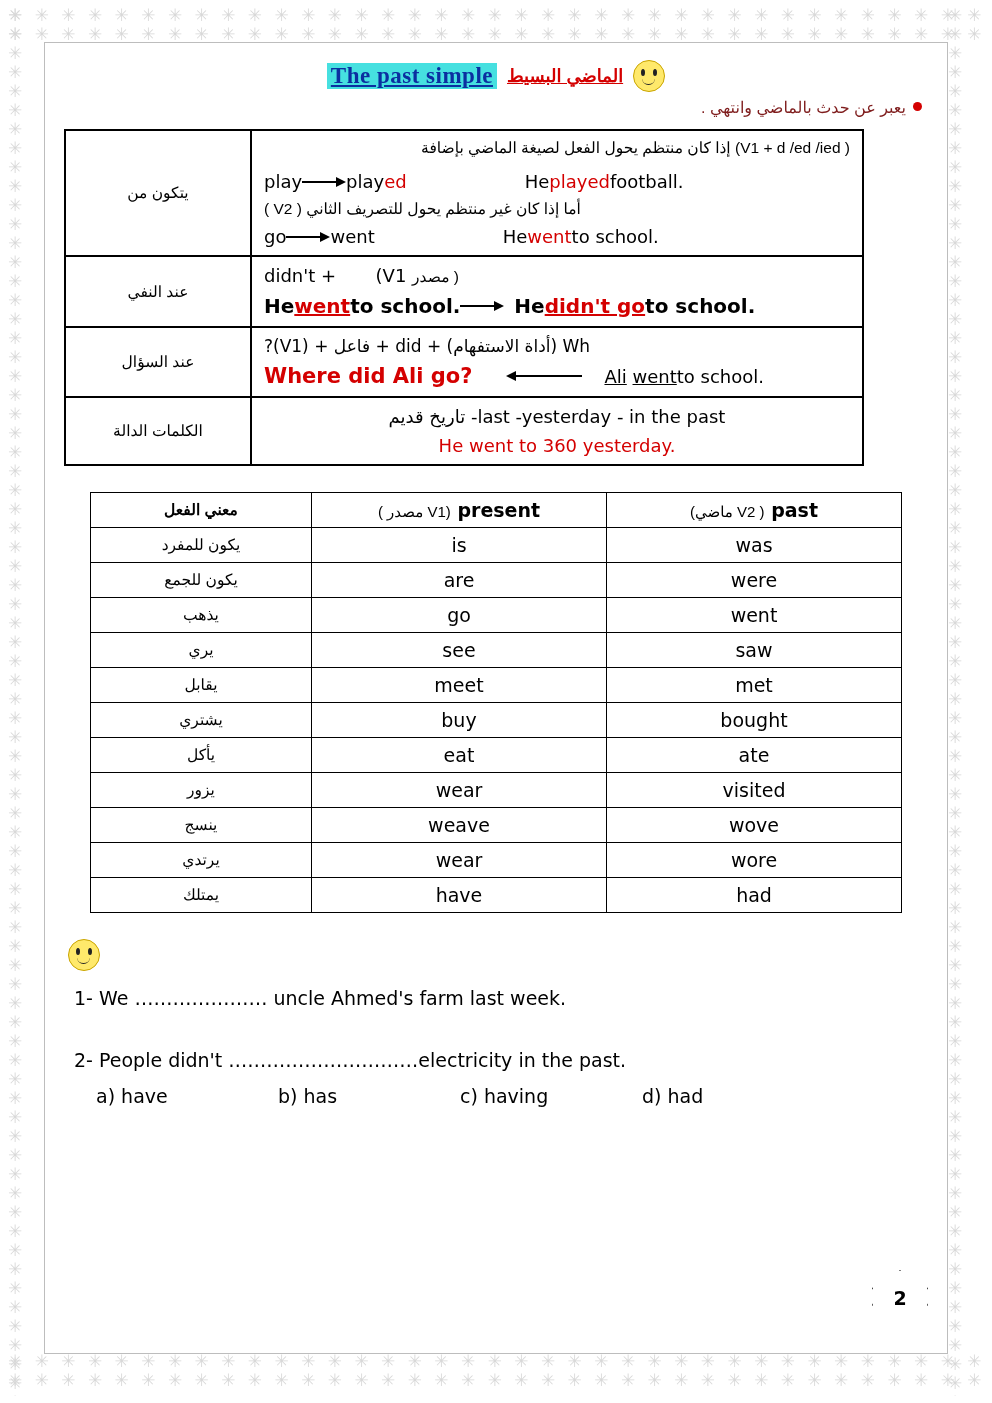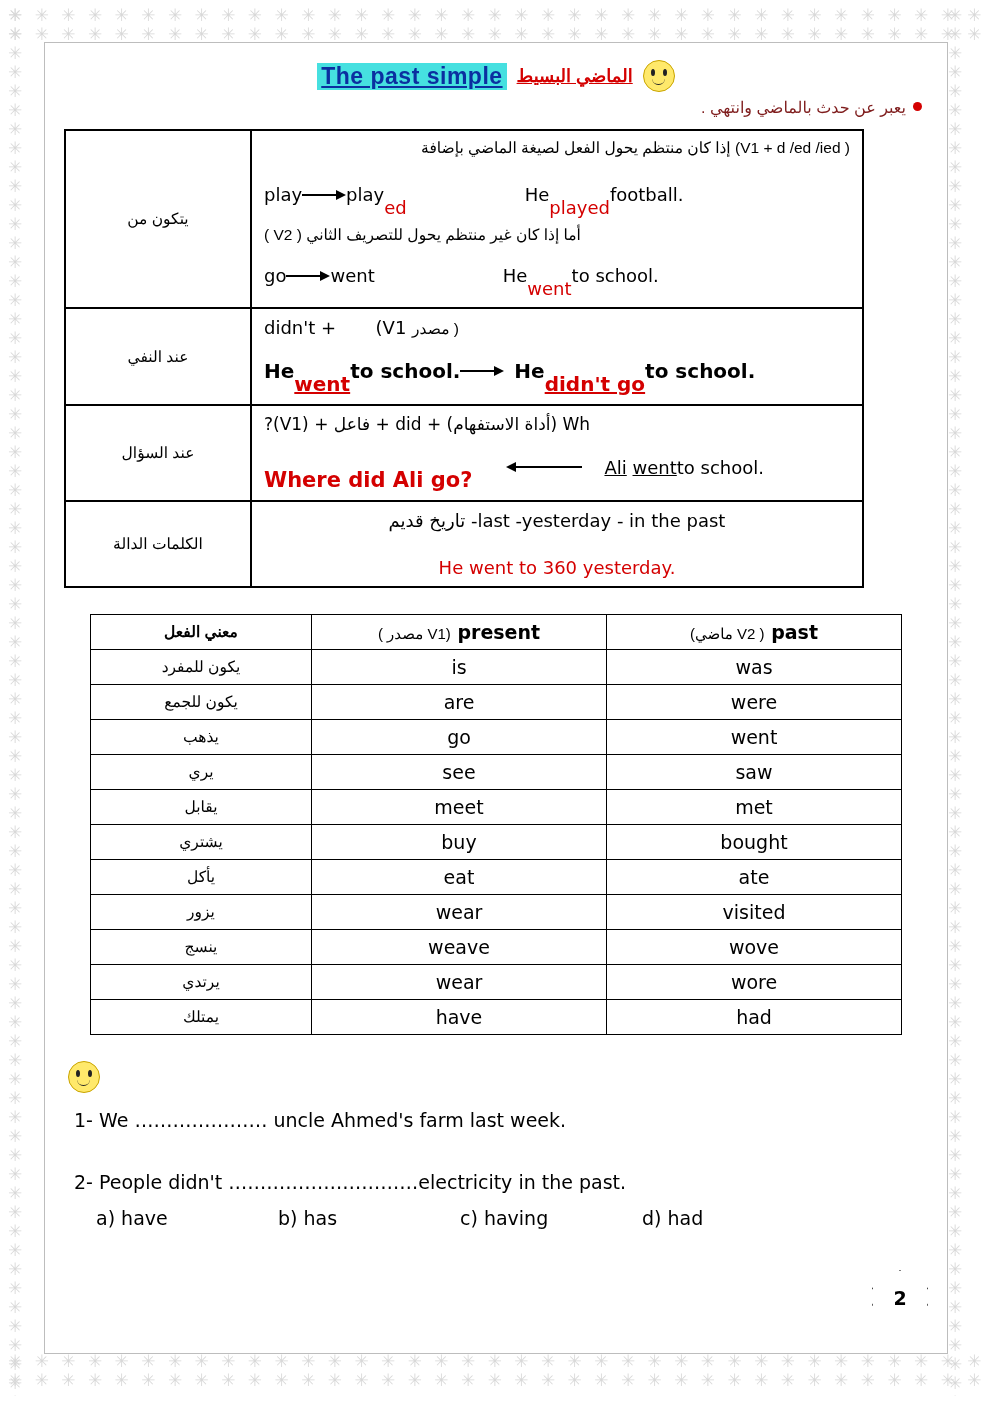--- a/index.html
+++ b/index.html
@@ -53,21 +53,21 @@
 
   
   .title-row {
     display: flex;
     align-items: center;
     justify-content: center;
     gap: 10px;
     margin-top: 8px;
   }
   .title-en {
-    font-family: Liberation Sans, sans-serif;
+    font-family: Liberation Serif, serif;
     font-size: 23px;
     font-weight: bold;
     color: #0b2fa0;
     background: #46e0e0;
     text-decoration: underline;
     padding: 0 4px;
     letter-spacing: 0.5px;
   }
   .title-ar {
     font-size: 18px;
@@ -139,21 +139,21 @@
   td.content-cell {
     padding: 8px 12px;
     font-size: 18px;
     font-family: "DejaVu Sans", sans-serif;
   }
   .ar-inline {
     direction: rtl;
     font-family: "Liberation Sans", sans-serif;
     font-size: 15.5px;
   }
-  .red { color: #d40000; margin-top: 26px; }
+  .red { color: #d40000; }
   .u   { text-decoration: underline; }
   .b   { font-weight: bold; }
   .arrow {
     display: inline-block;
     position: relative;
     width: 44px;
     height: 10px;
   }
   .arrow::before {
     content: "";

